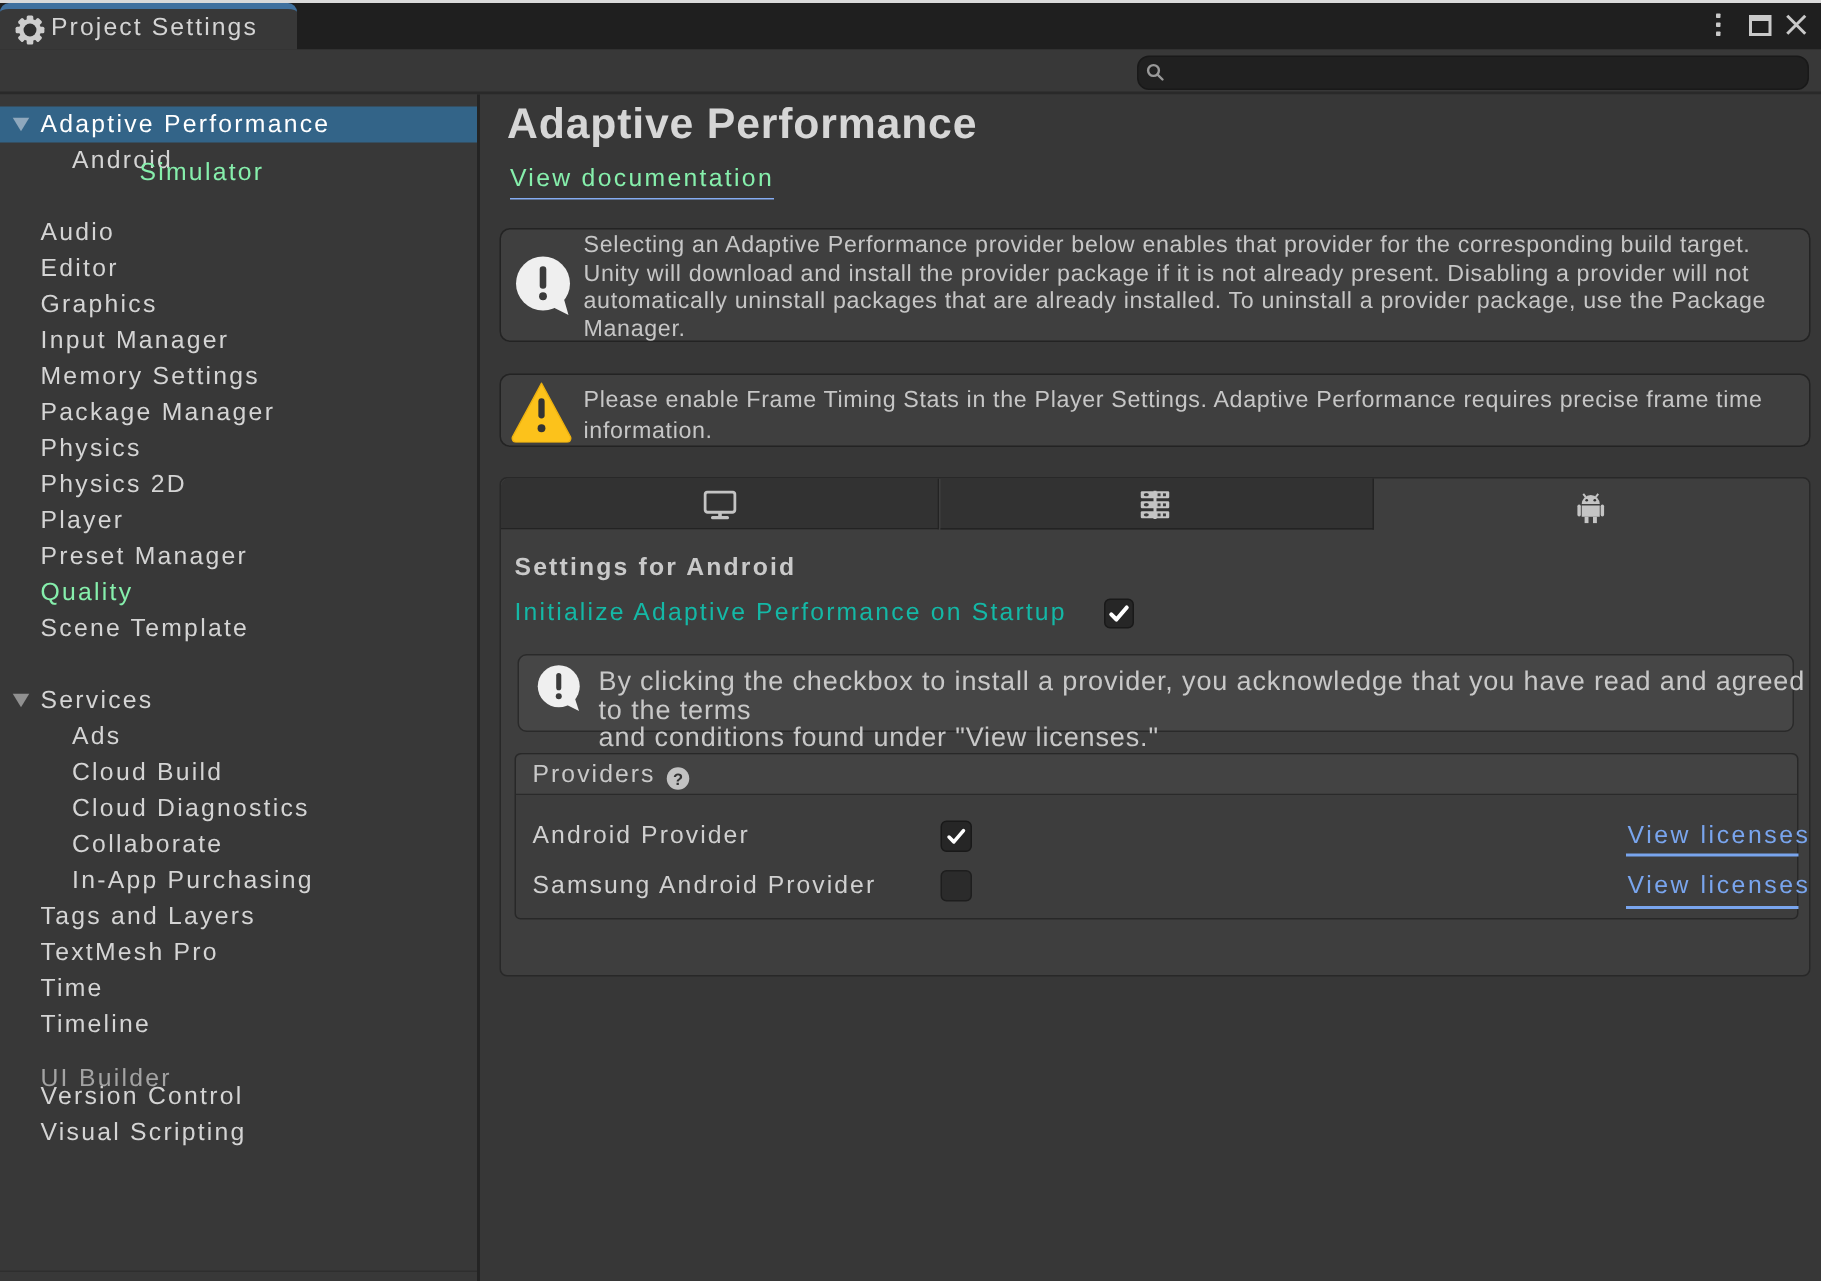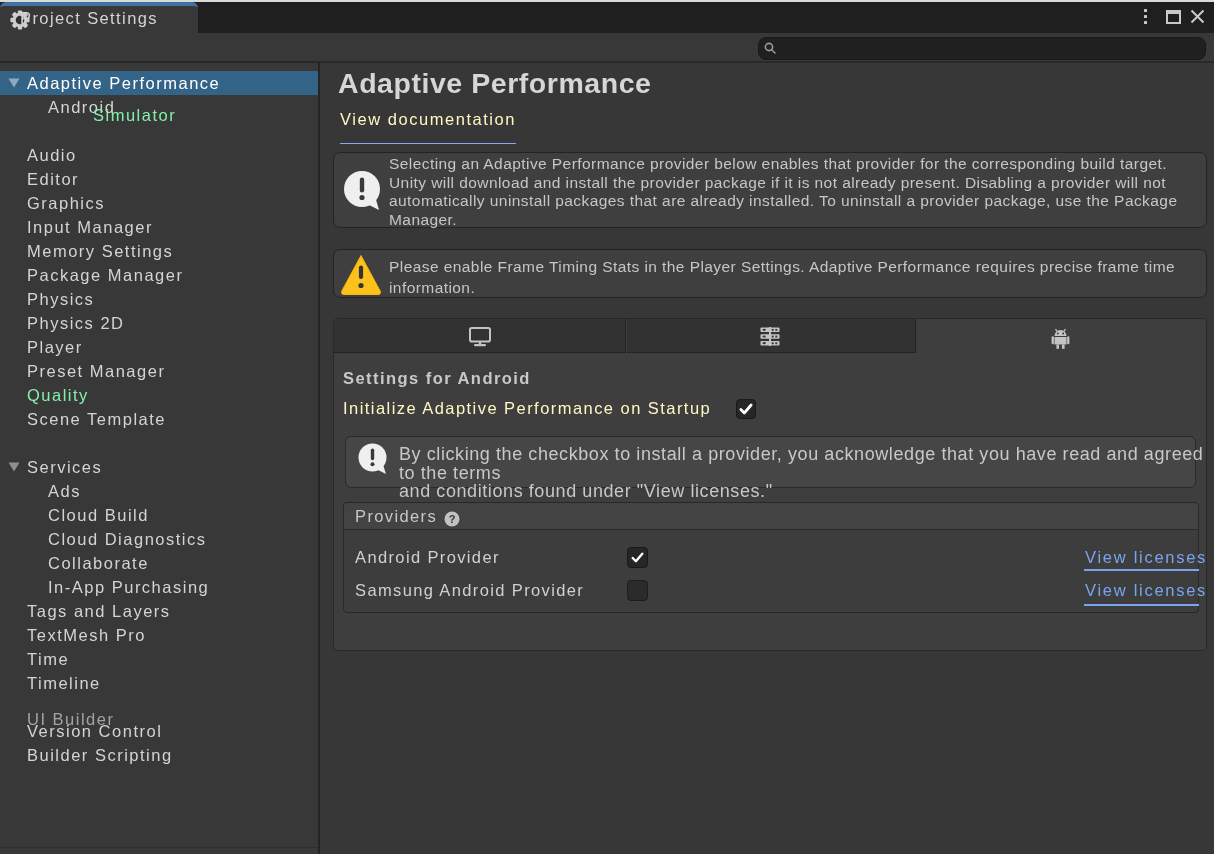--- a/index.html
+++ b/index.html
@@ -24,21 +24,21 @@
       <g transform="rotate(45 10 10)">
         <rect x="7.8" y="0.4" width="4.4" height="4" rx="1"></rect>
         <rect x="7.8" y="15.6" width="4.4" height="4" rx="1"></rect>
         <rect x="0.4" y="7.8" width="4" height="4.4" rx="1"></rect>
         <rect x="15.6" y="7.8" width="4" height="4.4" rx="1"></rect>
       </g>
     </g>
   </g>
   <circle cx="10" cy="10" r="4.3" fill="#2f2f2f"></circle>
 </svg>
-<div class="abs" style="left:20px;top:6px;width:170px;height:24px;line-height:24px;font-size:16.5px;letter-spacing:1.4px;color:#d4d4d4;">Project Settings</div>
+<div class="abs" style="left:34px;top:6px;width:170px;height:24px;line-height:24px;font-size:16.5px;letter-spacing:1.4px;color:#d4d4d4;">Project Settings</div>
 
 <div class="abs" style="left:1144px;top:9px;width:4px;height:16px;">
   <div style="width:3px;height:3px;background:#c9c9c9;border-radius:0.5px;margin-bottom:3px;"></div>
   <div style="width:3px;height:3px;background:#c9c9c9;border-radius:0.5px;margin-bottom:3px;"></div>
   <div style="width:3px;height:3px;background:#c9c9c9;border-radius:0.5px;"></div>
 </div>
 <div class="abs" style="left:1166px;top:10px;width:15px;height:14px;border:2px solid #c9c9c9;border-top-width:4px;"></div>
 <svg class="abs" style="left:1190px;top:9px;" width="15" height="15" viewBox="0 0 15 15">
   <path d="M1.5 1.5 L13.5 13.5 M13.5 1.5 L1.5 13.5" stroke="#c9c9c9" stroke-width="2"></path>
 </svg>
@@ -79,31 +79,31 @@
 <div class="abs" style="left:48px;top:440px;height:24px;line-height:24px;color:#d4d4d4;white-space:nowrap;">Cloud Build</div>
 <div class="abs" style="left:48px;top:464px;height:24px;line-height:24px;color:#d4d4d4;white-space:nowrap;">Cloud Diagnostics</div>
 <div class="abs" style="left:48px;top:488px;height:24px;line-height:24px;color:#d4d4d4;white-space:nowrap;">Collaborate</div>
 <div class="abs" style="left:48px;top:512px;height:24px;line-height:24px;color:#d4d4d4;white-space:nowrap;">In-App Purchasing</div>
 <div class="abs" style="left:27px;top:536px;height:24px;line-height:24px;color:#d4d4d4;white-space:nowrap;">Tags and Layers</div>
 <div class="abs" style="left:27px;top:560px;height:24px;line-height:24px;color:#d4d4d4;white-space:nowrap;">TextMesh Pro</div>
 <div class="abs" style="left:27px;top:584px;height:24px;line-height:24px;color:#d4d4d4;white-space:nowrap;">Time</div>
 <div class="abs" style="left:27px;top:608px;height:24px;line-height:24px;color:#d4d4d4;white-space:nowrap;">Timeline</div>
 <div class="abs" style="left:27px;top:644px;height:24px;line-height:24px;color:#a3a3a3;white-space:nowrap;">UI Builder</div>
 <div class="abs" style="left:27px;top:656px;height:24px;line-height:24px;color:#d4d4d4;white-space:nowrap;">Version Control</div>
-<div class="abs" style="left:27px;top:680px;height:24px;line-height:24px;color:#d4d4d4;white-space:nowrap;">Builder Scripting</div>
+<div class="abs" style="left:27px;top:680px;height:24px;line-height:24px;color:#d4d4d4;white-space:nowrap;">Visual Scripting</div>
 </div>
 
 <div class="abs" style="left:318px;top:63px;width:2px;height:791px;background:#242424;"></div>
 
 <div class="abs" style="left:0;top:847px;width:318px;height:1px;background:#2e2e2e;"></div>
 
 <div class="abs" style="left:320px;top:63px;width:894px;height:791px;background:#373737;"></div>
 
 <div class="abs" style="left:338px;top:67px;font-size:28.5px;font-weight:bold;color:#d6d6d6;letter-spacing:0.55px;">Adaptive Performance</div>
-<div class="abs" style="left:340px;top:110px;font-size:16.5px;letter-spacing:1.54px;color:#fef9c3;border-bottom:1.5px solid #85acf2;padding-bottom:14px;">View documentation</div>
+<div class="abs" style="left:340px;top:110px;font-size:16.5px;letter-spacing:1.54px;color:#86efac;border-bottom:1.5px solid #85acf2;padding-bottom:3px;">View documentation</div>
 
 <div class="abs" style="left:333px;top:152px;width:874px;height:76px;background:#3f3f3f;border:1px solid #232323;border-radius:7px;"></div>
 <svg class="abs" style="left:343px;top:170px" width="42" height="44" viewBox="0 0 42 44">
   <circle cx="19" cy="19" r="18" fill="#efefef"></circle>
   <path d="M26 35 L36 40 L32 26 Z" fill="#efefef"></path>
   <rect x="16.8" y="7.5" width="4.4" height="15" rx="2.2" fill="#3a3a3a"></rect>
   <circle cx="19" cy="27.5" r="2.6" fill="#3a3a3a"></circle>
 </svg>
 <div class="abs" style="left:389px;top:155px;width:800px;font-size:15.5px;letter-spacing:0.43px;line-height:18.5px;color:#c6c6c6;">Selecting an Adaptive Performance provider below enables that provider for the corresponding build target.<br>Unity will download and install the provider package if it is not already present. Disabling a provider will not<br>automatically uninstall packages that are already installed. To uninstall a provider package, use the Package<br>Manager.</div>
 
@@ -154,21 +154,21 @@
     <rect x="5.4" y="17.5" width="2.6" height="4.3"></rect>
     <rect x="11" y="17.5" width="2.6" height="4.3"></rect>
   </g>
   <g fill="#323232">
     <circle cx="6.8" cy="6.5" r="0.9"></circle>
       <circle cx="12.2" cy="6.5" r="0.9"></circle>
   </g>
 </svg>
 
 <div class="abs" style="left:343px;top:369px;font-size:16.5px;letter-spacing:1.45px;font-weight:bold;color:#c9c9c9;">Settings for Android</div>
-<div class="abs" style="left:343px;top:399px;font-size:16.5px;letter-spacing:1.45px;color:#fef9c3;">Initialize Adaptive Performance on Startup</div>
+<div class="abs" style="left:343px;top:399px;font-size:16.5px;letter-spacing:1.45px;color:#14b8a6;">Initialize Adaptive Performance on Startup</div>
 
 <div class="abs" style="left:736px;top:399px;width:20px;height:20px;background:#262626;border:1px solid #191919;border-radius:4px;"></div>
 <svg class="abs" style="left:738px;top:401px" width="16" height="16" viewBox="0 0 14 14">
     <path d="M2.5 7.5 L5.5 10.5 L11.5 3.5" stroke="#fff" stroke-width="2.4" fill="none" stroke-linecap="round" stroke-linejoin="round"></path>
   </svg>
 
 <div class="abs" style="left:345px;top:436px;width:851px;height:52px;background:#464646;border:1px solid #2a2a2a;border-radius:6px;"></div>
 <svg class="abs" style="left:358px;top:443px" width="33" height="34" viewBox="0 0 33 34">
   <circle cx="14.5" cy="14.5" r="14" fill="#efefef"></circle>
   <path d="M20 27 L28 31 L24.6 20.5 Z" fill="#efefef"></path>

